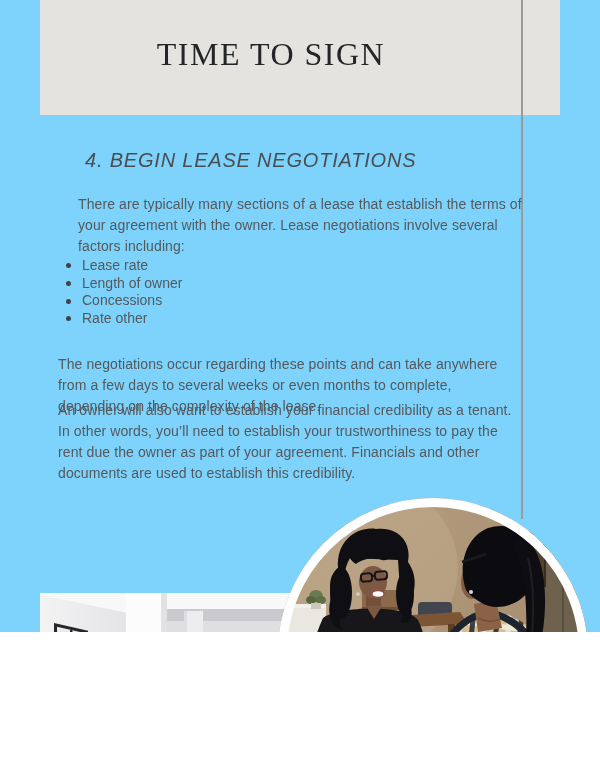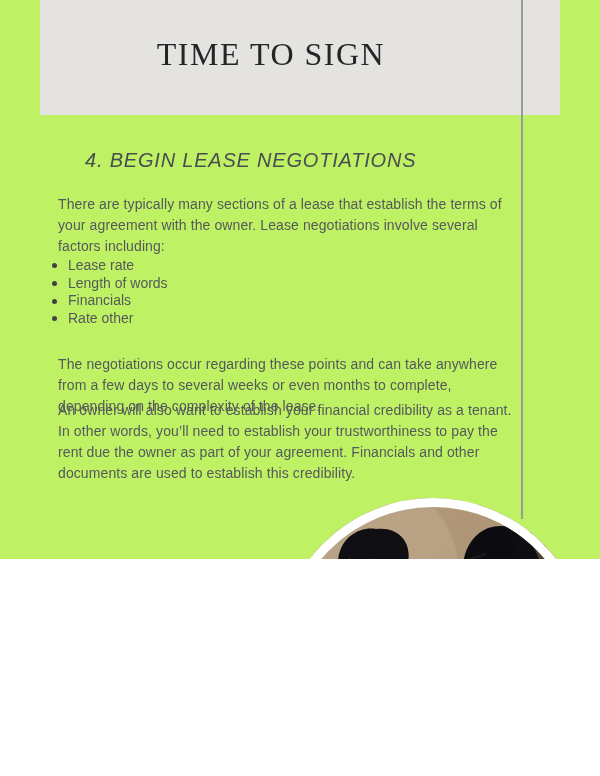--- a/index.html
+++ b/index.html
@@ -1,19 +1,19 @@
 <!DOCTYPE html>
 <html><head>
 <meta charset="utf-8">
 <style>
   html,body{margin:0;padding:0;background:#ffffff;}
   .page{
     position:relative;
-    width:600px;height:559px;
-    background:#bef264;
+    width:600px;height:632px;
+    background:#7dd3fc;
     overflow:hidden;
     font-family:"Liberation Sans", sans-serif;
   }
   .header-banner{
     position:absolute;left:40px;top:0;width:520px;height:115px;
     background:#e5e3df;
   }
   .page-title{
     position:absolute;left:40px;top:36px;width:520px;
     box-sizing:border-box;padding-right:58px;
@@ -30,25 +30,25 @@
     position:absolute;left:85px;top:149px;
     font-size:20px;letter-spacing:0.8px;font-weight:400;
     color:#4a4d51;
     font-style:italic;
   }
   .para{
     position:absolute;left:58px;width:470px;
     font-size:14px;line-height:21px;letter-spacing:0.1px;
     color:#55585c;white-space:pre-line;
   }
-  .para-1{top:194px;}
+  .para-1{top:194px;margin-left:20px;}
   .para-2{top:354px;}
   .para-3{top:400px;}
   .bullet-list{
-    position:absolute;left:50px;top:257px;margin:0;padding:0;list-style:none;
+    position:absolute;left:64px;top:257px;margin:0;padding:0;list-style:none;
   }
   .bullet-list li{
     position:relative;padding-left:18px;
     font-size:14px;line-height:17.6px;color:#55585c;
   }
   .bullet-list li::before{
     content:"";position:absolute;left:2px;top:6.4px;
     width:5px;height:5px;border-radius:50%;background:#3f4246;
   }
   .room-photo{
@@ -69,22 +69,22 @@
   <div class="v-divider"></div>
 
   <div class="section-heading">4. BEGIN LEASE NEGOTIATIONS</div>
 
   <div class="para para-1">There are typically many sections of a lease that establish the terms of
 your agreement with the owner. Lease negotiations involve several
 factors including:</div>
 
   <ul class="bullet-list">
     <li>Lease rate</li>
-    <li>Length of words</li>
-    <li>Financials</li>
+    <li>Length of owner</li>
+    <li>Concessions</li>
     <li>Rate other</li>
   </ul>
 
   <div class="para para-2">The negotiations occur regarding these points and can take anywhere
 from a few days to several weeks or even months to complete,
 depending on the complexity of the lease.</div>
   <div class="para para-3">An owner will also want to establish your financial credibility as a tenant.
 In other words, you’ll need to establish your trustworthiness to pay the
 rent due the owner as part of your agreement. Financials and other
 documents are used to establish this credibility.</div>

